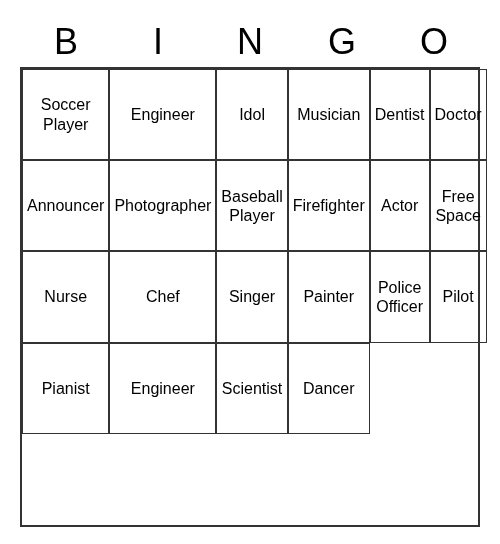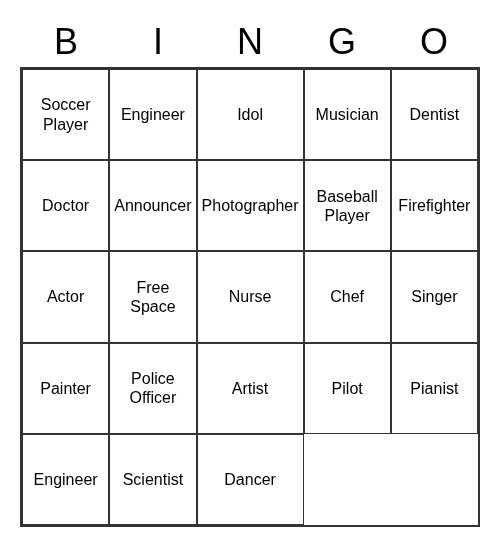--- a/index.html
+++ b/index.html
@@ -35,21 +35,21 @@
       flex: 1;
       text-align: center;
       font-size: 36px;
       font-weight: normal;
       padding: 4px 0;
       font-family: Arial, sans-serif;
     }
 
     .bingo-grid {
       display: grid;
-      grid-template-columns: repeat(5, 1fr);
+      grid-template-columns: repeat(6, 1fr);
       grid-template-rows: repeat(5, 1fr);
       width: 460px;
       height: 460px;
       border: 2px solid #333;
     }
 
     .bingo-cell {
       border: 1.5px solid #333;
       display: flex;
       align-items: center;
@@ -120,23 +120,20 @@
       <div class="bingo-cell">
         <span class="lg">Singer</span>
       </div>
       <div class="bingo-cell">
         <span class="md">Painter</span>
       </div>
       <div class="bingo-cell">
         <span class="md">Police Officer</span>
       </div>
       <div class="bingo-cell">
-        <span class="xl">Artist</span>
-      </div>
-      <div class="bingo-cell">
         <span class="xl">Pilot</span>
       </div>
       <div class="bingo-cell">
         <span class="lg">Pianist</span>
       </div>
       <div class="bingo-cell">
         <span class="sm">Engineer</span>
       </div>
       <div class="bingo-cell">
         <span class="sm">Scientist</span>

